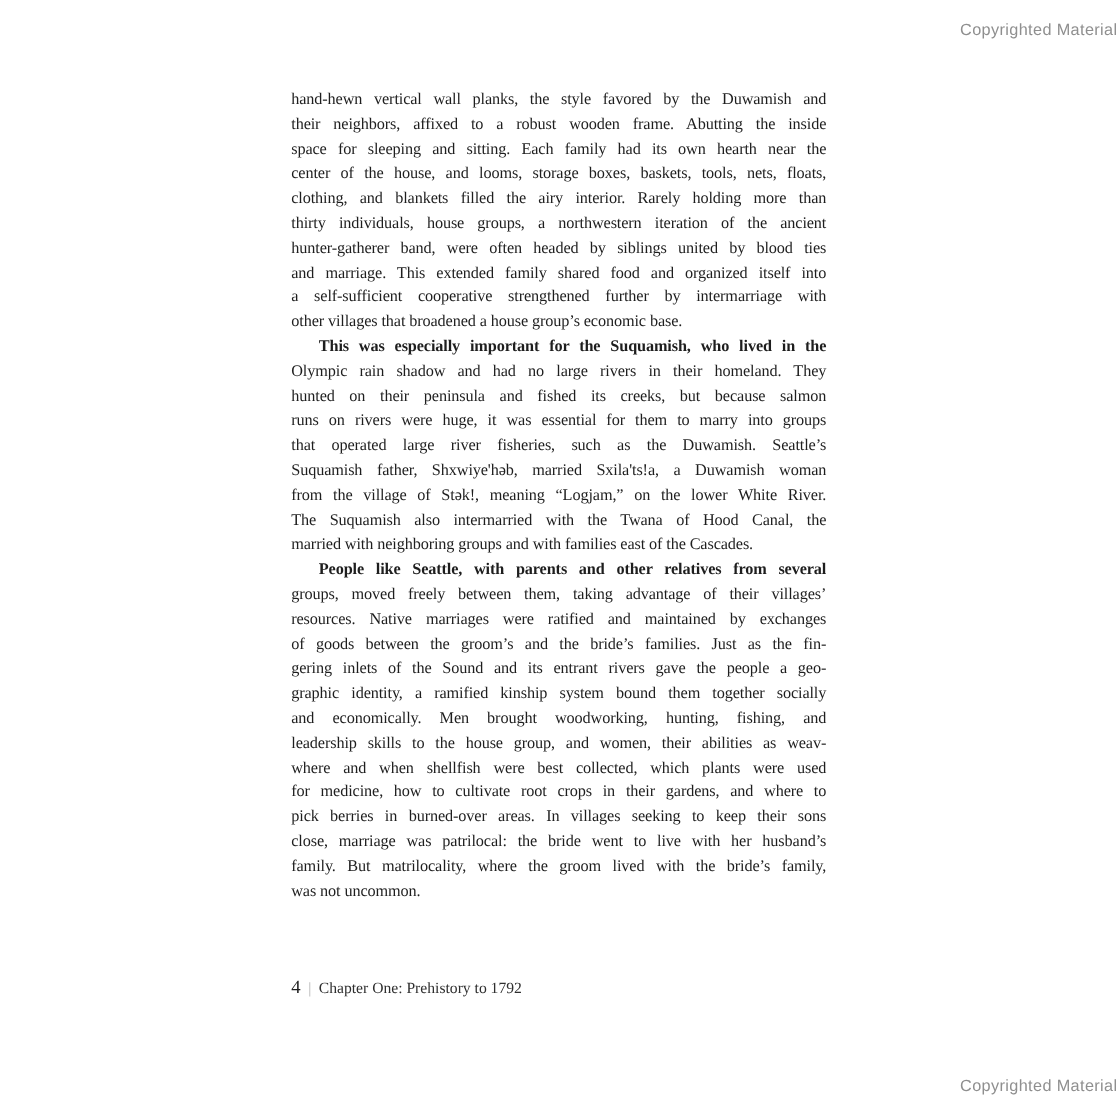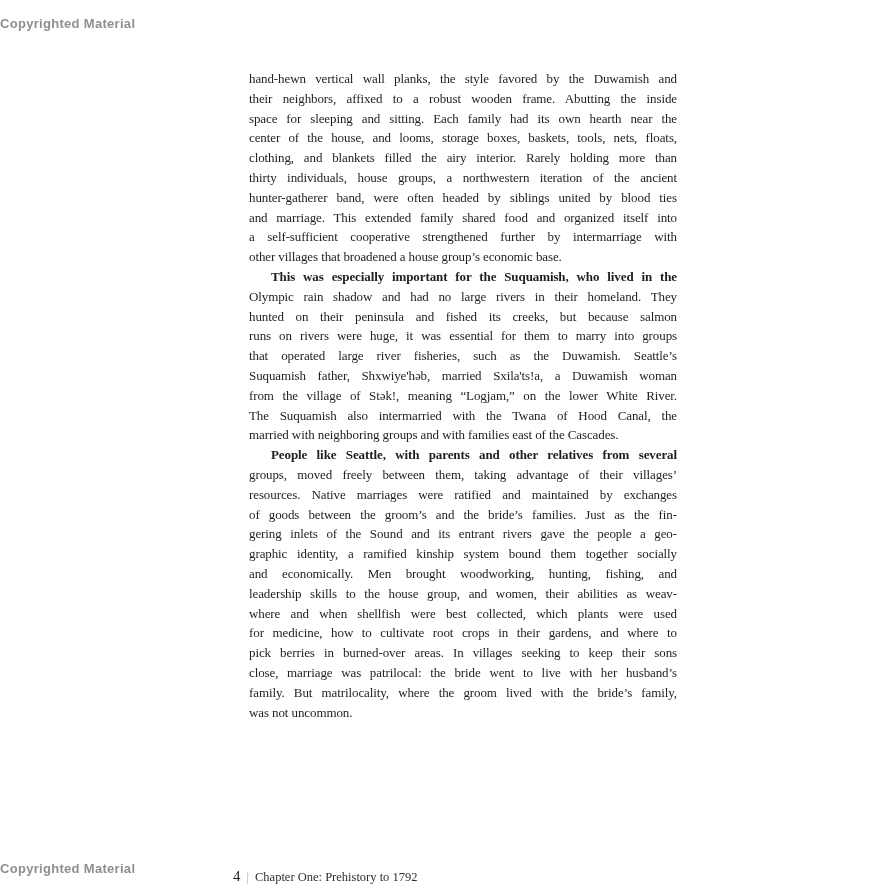--- a/index.html
+++ b/index.html
@@ -12,52 +12,51 @@
     width: 894px;
     height: 894px;
     background: #ffffff;
     font-family: "Liberation Serif", serif;
     overflow: hidden;
   }
   .copyright {
     position: absolute;
     left: 0;
     width: 100%;
-    text-align: left;
+    text-align: right;
     font-family: "Liberation Sans", sans-serif;
-    font-weight: bold;
+    font-weight: normal;
     font-size: 13px;
     letter-spacing: 0.3px;
     color: #8f8f8f;
   }
   .copyright.top { top: 16px; }
   .copyright.bottom { top: 861px; }
   .text-block {
     position: absolute;
     left: 233px;
     top: 69px;
     width: 428px;
     color: #1e1e1e;
     font-size: 13px;
     line-height: 19.8px;
     letter-spacing: -0.1px;
-    margin-left: 16px;
   }
   .paragraph { margin: 0; }
   .line {
     text-align: justify;
     text-align-last: justify;
     white-space: normal;
   }
   .line.last { text-align-last: left; }
   .line.indent { text-indent: 22px; font-weight: bold; }
   .footer {
     position: absolute;
     left: 233px;
-    top: 867px;
+    top: 781px;
     color: #262626;
     white-space: nowrap;
   }
   .footer .page-num {
     font-size: 15px;
     color: #1e1e1e;
   }
   .footer .sep {
     font-size: 12.5px;
     color: #b3b3b3;

